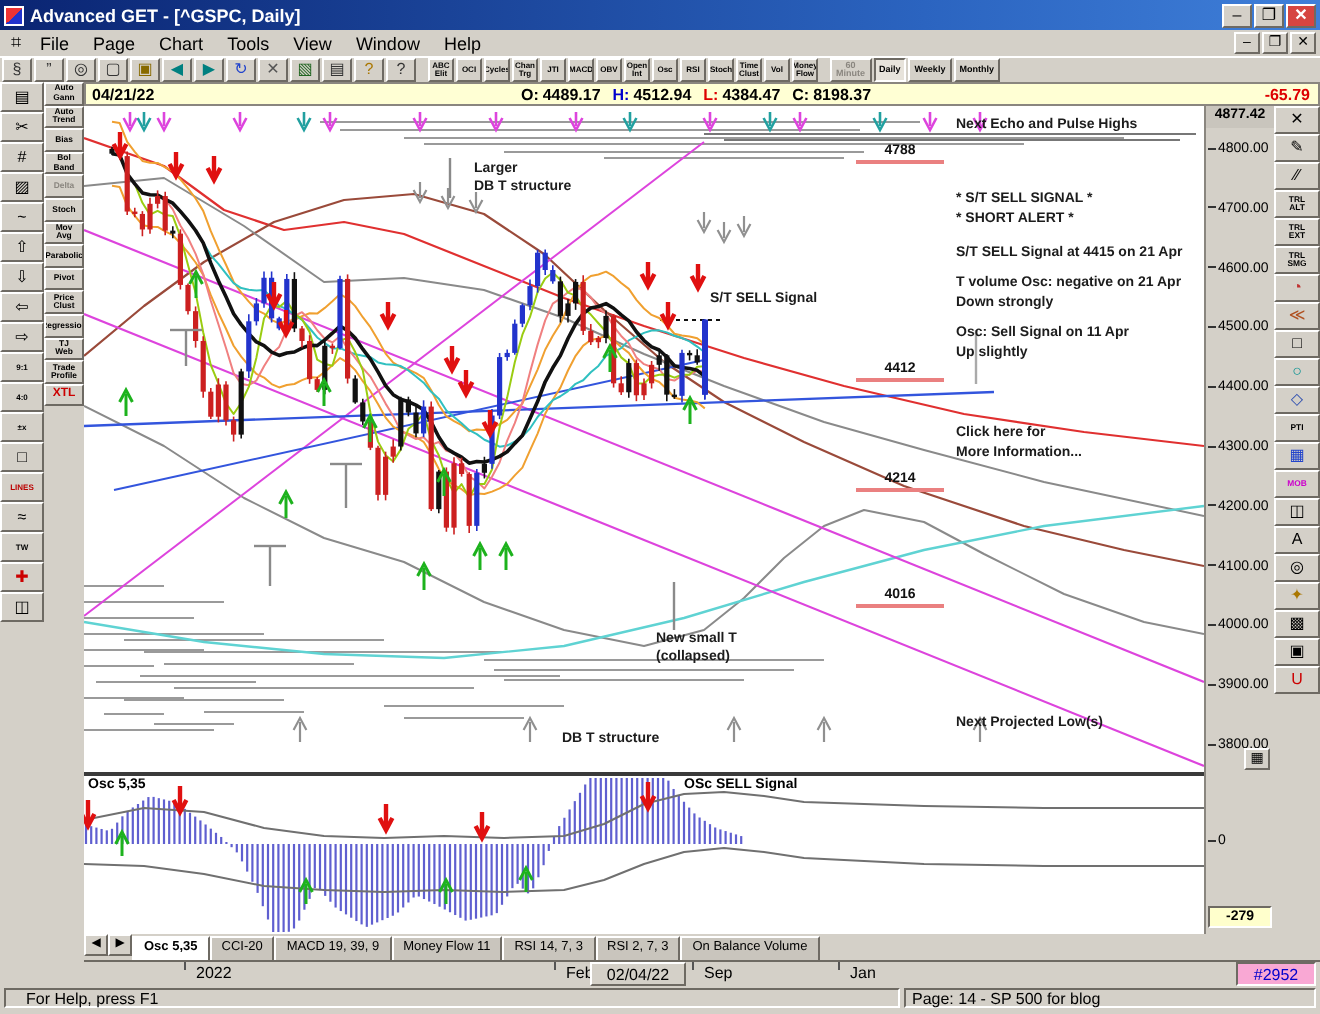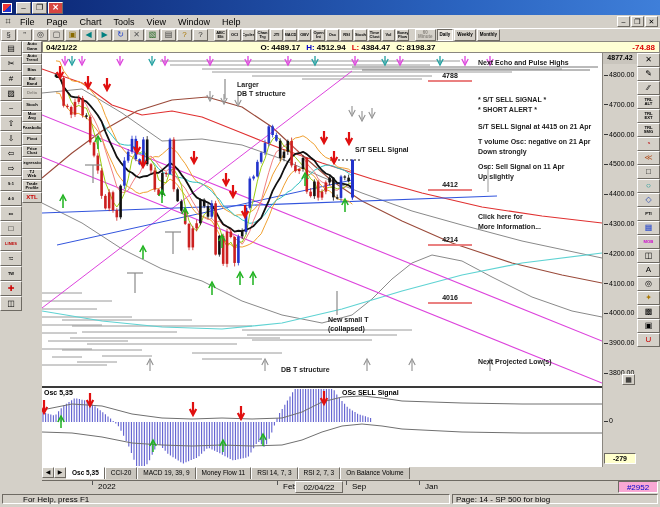--- a/index.html
+++ b/index.html
@@ -87,29 +87,30 @@
   
   #dateaxis{height:13px;position:relative;background:#d4d0c8;border-top:1px solid #6e6a63;font-size:8px;font-weight:normal;}
   .daxis-item{position:absolute;top:1px;white-space:nowrap;}
   .daxis-tick{position:absolute;top:0;width:1px;height:4px;background:#555;}
   #cursor-date{position:absolute;left:253px;top:0;width:48px;height:12px;text-align:center;
      line-height:11px;font-size:8px;background:#d4d0c8;}
   #bar-count{position:absolute;right:2px;top:0;width:40px;height:12px;text-align:center;line-height:11px;
      color:#00c;background:#f9a8d4;}
   
   #statusbar{height:12px;display:flex;gap:2px;padding:1px 2px;background:#d4d0c8;}
-  #status-left{width:448px;font-size:8px;padding:0 20px;line-height:9px;}
+  #status-left{width:448px;font-size:8px;padding:0 10px;line-height:9px;}
   #status-right{flex:1;font-size:8px;padding:0 3px;line-height:9px;}
   svg{position:absolute;left:0;top:0;}
 </style>
 </head>
 <body>
 
 <div id="titlebar">
   <div id="title-icon"></div>
+  <div id="title-text">Advanced GET - [^GSPC, Daily]</div>
   <div class="cap-btn raised">–</div>
   <div class="cap-btn raised">❐</div>
   <div class="cap-btn cap-close raised">✕</div>
 </div>
 
 <div id="menubar">
   <div id="menu-sysicon">⌗</div>
   <span id="menu-items"><div class="menu-item" style="display: inline-block;">File</div><div class="menu-item" style="display: inline-block;">Page</div><div class="menu-item" style="display: inline-block;">Chart</div><div class="menu-item" style="display: inline-block;">Tools</div><div class="menu-item" style="display: inline-block;">View</div><div class="menu-item" style="display: inline-block;">Window</div><div class="menu-item" style="display: inline-block;">Help</div></span>
   <div class="spacer"></div>
   <div class="mdi-btn raised">–</div>
@@ -271,21 +272,21 @@
     <div id="quotebar">
       <span id="q-date">04/21/22</span>
       <span class="ql-o">O:</span>
       <span class="qv">4489.17</span>
       <span class="ql-h">H:</span>
       <span class="qv">4512.94</span>
       <span class="ql-l">L:</span>
       <span class="qv">4384.47</span>
       <span class="ql-c">C:</span>
       <span class="qv">8198.37</span>
-      <span id="q-change">-74.88</span>
+      <span id="q-change">-65.79</span>
     </div>
     <div id="chartrow">
       <div id="chartstack">
         <div id="chartpane">
             <svg width="560" height="333">
               <line x1="0" y1="240" x2="40" y2="240" stroke="#9a9a9a" stroke-width="1"></line>
               <line x1="0" y1="248" x2="70" y2="248" stroke="#9a9a9a" stroke-width="1"></line>
               <line x1="0" y1="256" x2="55" y2="256" stroke="#9a9a9a" stroke-width="1"></line>
               <line x1="0" y1="264" x2="90" y2="264" stroke="#9a9a9a" stroke-width="1"></line>
               <line x1="0" y1="272" x2="60" y2="272" stroke="#9a9a9a" stroke-width="1"></line>

